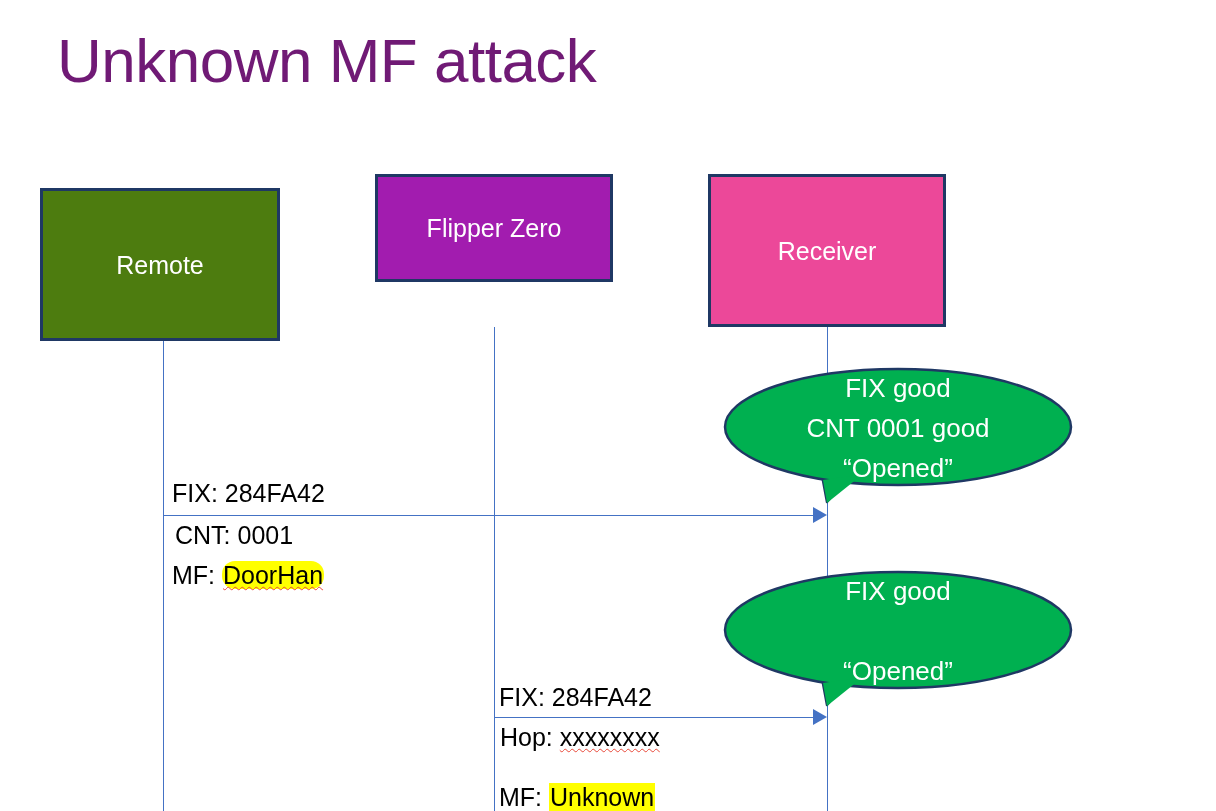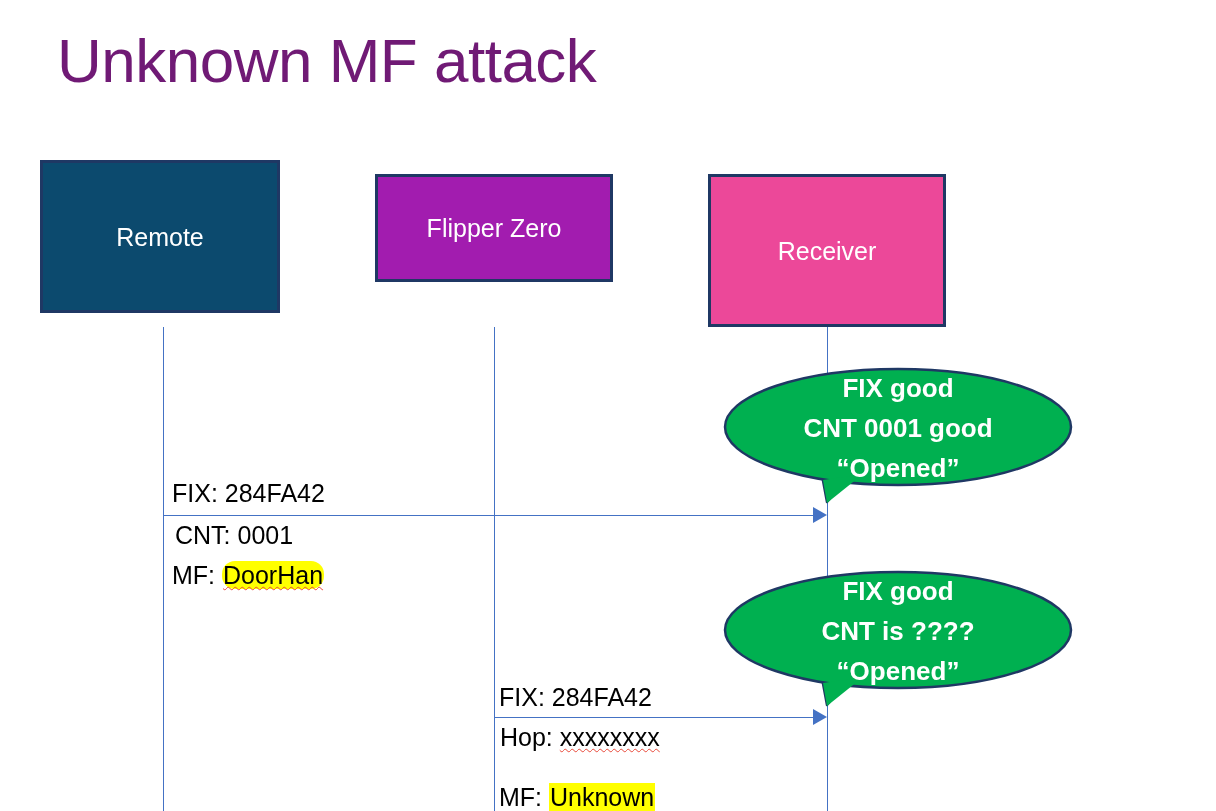--- a/index.html
+++ b/index.html
@@ -104,33 +104,32 @@
     position: absolute;
     left: 0;
     top: 0;
     width: 100%;
     text-align: center;
     color: #ffffff;
     font-size: 26px;
     line-height: 40px;
     font-stretch: condensed;
     pointer-events: none;
-    font-weight: bold;
   }
 </style>
 </head>
 <body>
 
 <div id="slide-title">Unknown MF attack</div>
 
 <div class="lifeline" style="left:163px; top:327px; height:484px;"></div>
 <div class="lifeline" style="left:494px; top:327px; height:484px;"></div>
 <div class="lifeline" style="left:827px; top:327px; height:484px;"></div>
 
-<div class="actor-box" style="left:40px; top:160px; width:240px; height:153px; background:#0c4a6e;">
+<div class="actor-box" style="left:40px; top:188px; width:240px; height:153px; background:#4d7c0f;">
   <span class="actor-label">Remote</span>
 </div>
 
 <div class="actor-box" style="left:375px; top:174px; width:238px; height:108px; background:#a21caf;">
   <span class="actor-label">Flipper Zero</span>
 </div>
 
 <div class="actor-box" style="left:708px; top:174px; width:238px; height:153px; background:#ec4899;">
   <span class="actor-label">Receiver</span>
 </div>
@@ -176,15 +175,14 @@
   <div class="callout-text" style="top:86px;">“Opened”</div>
 </div>
 
 <div class="callout" style="left:723px; top:565px; width:350px; height:155px;">
   <svg width="350" height="155" viewBox="0 0 350 155">
     <path d="M 104 140 L 95 92 L 130 110 Z" fill="#00B050" stroke="#1F3864" stroke-width="2.5" stroke-linejoin="round"></path>
     <ellipse cx="175" cy="65" rx="173" ry="58" fill="#00B050" stroke="#1F3864" stroke-width="2.5"></ellipse>
     <path d="M 100 118 L 104 141 L 140 112 Z" fill="#00B050" stroke="none"></path>
   </svg>
   <div class="callout-text" style="top:6px;">FIX good</div>
-  <div class="callout-text" style="top:46px;">CNT is ????</div>
   <div class="callout-text" style="top:86px;">“Opened”</div>
 </div>
 
 </body></html>

